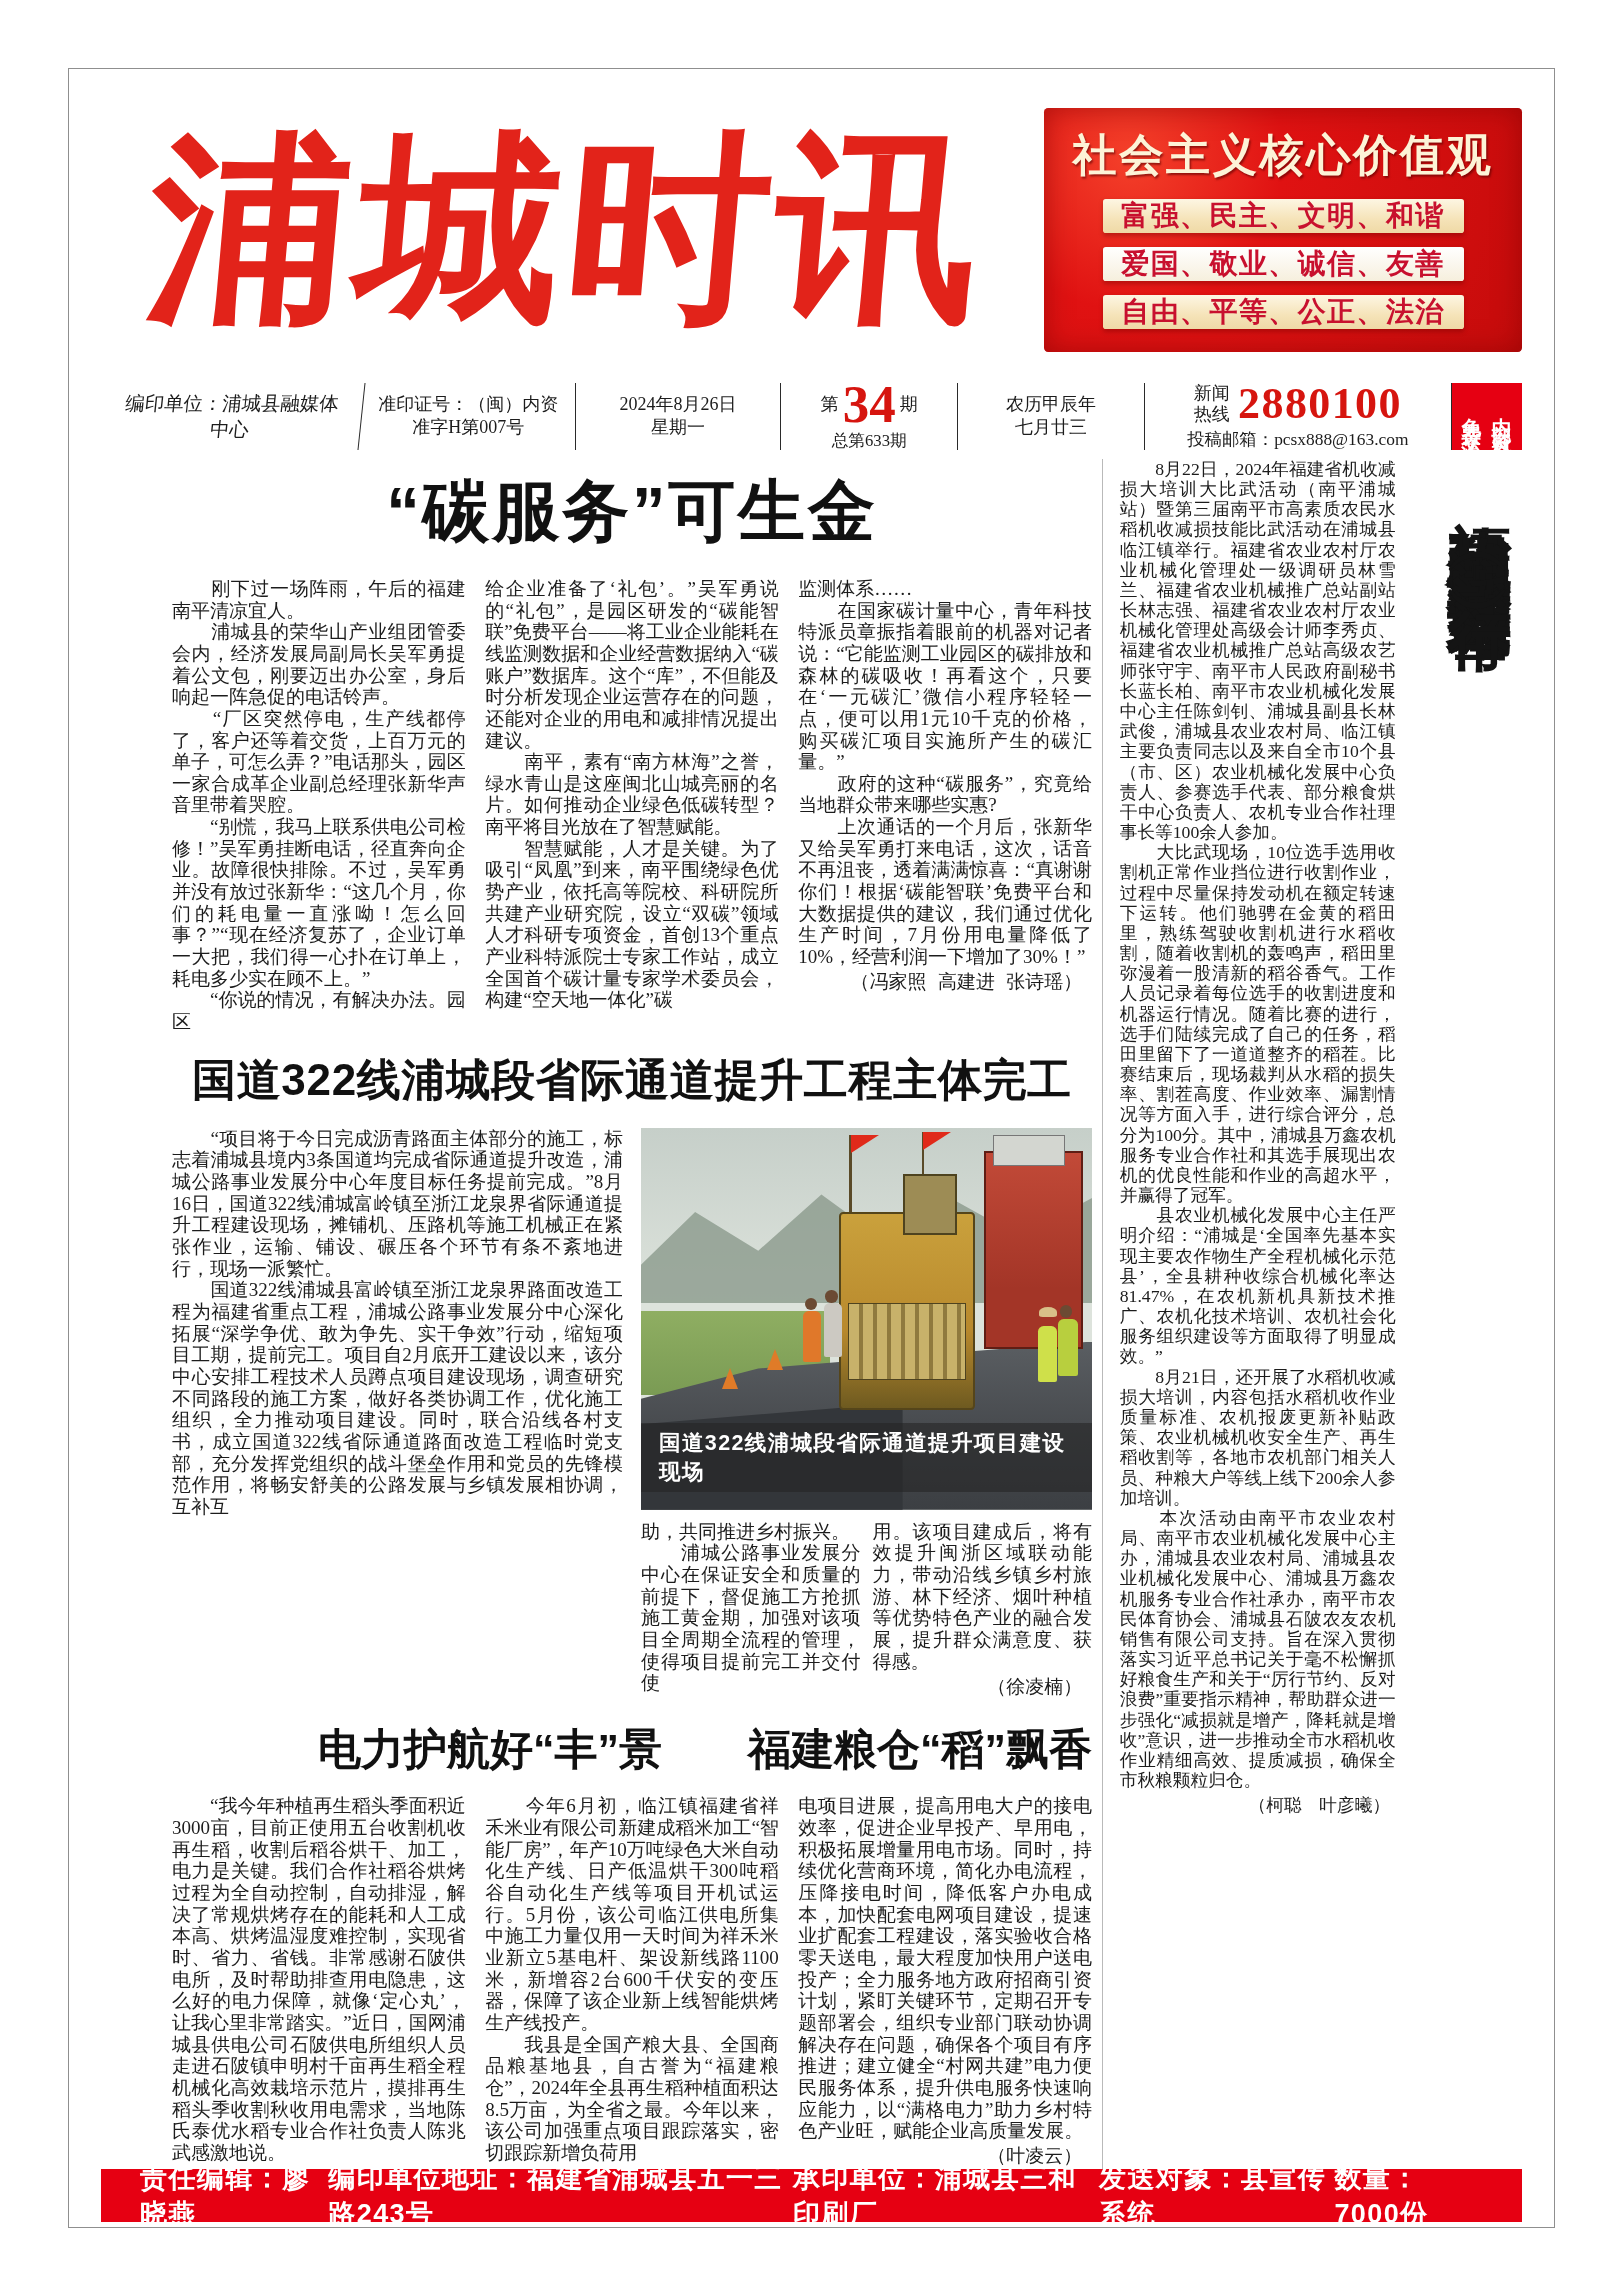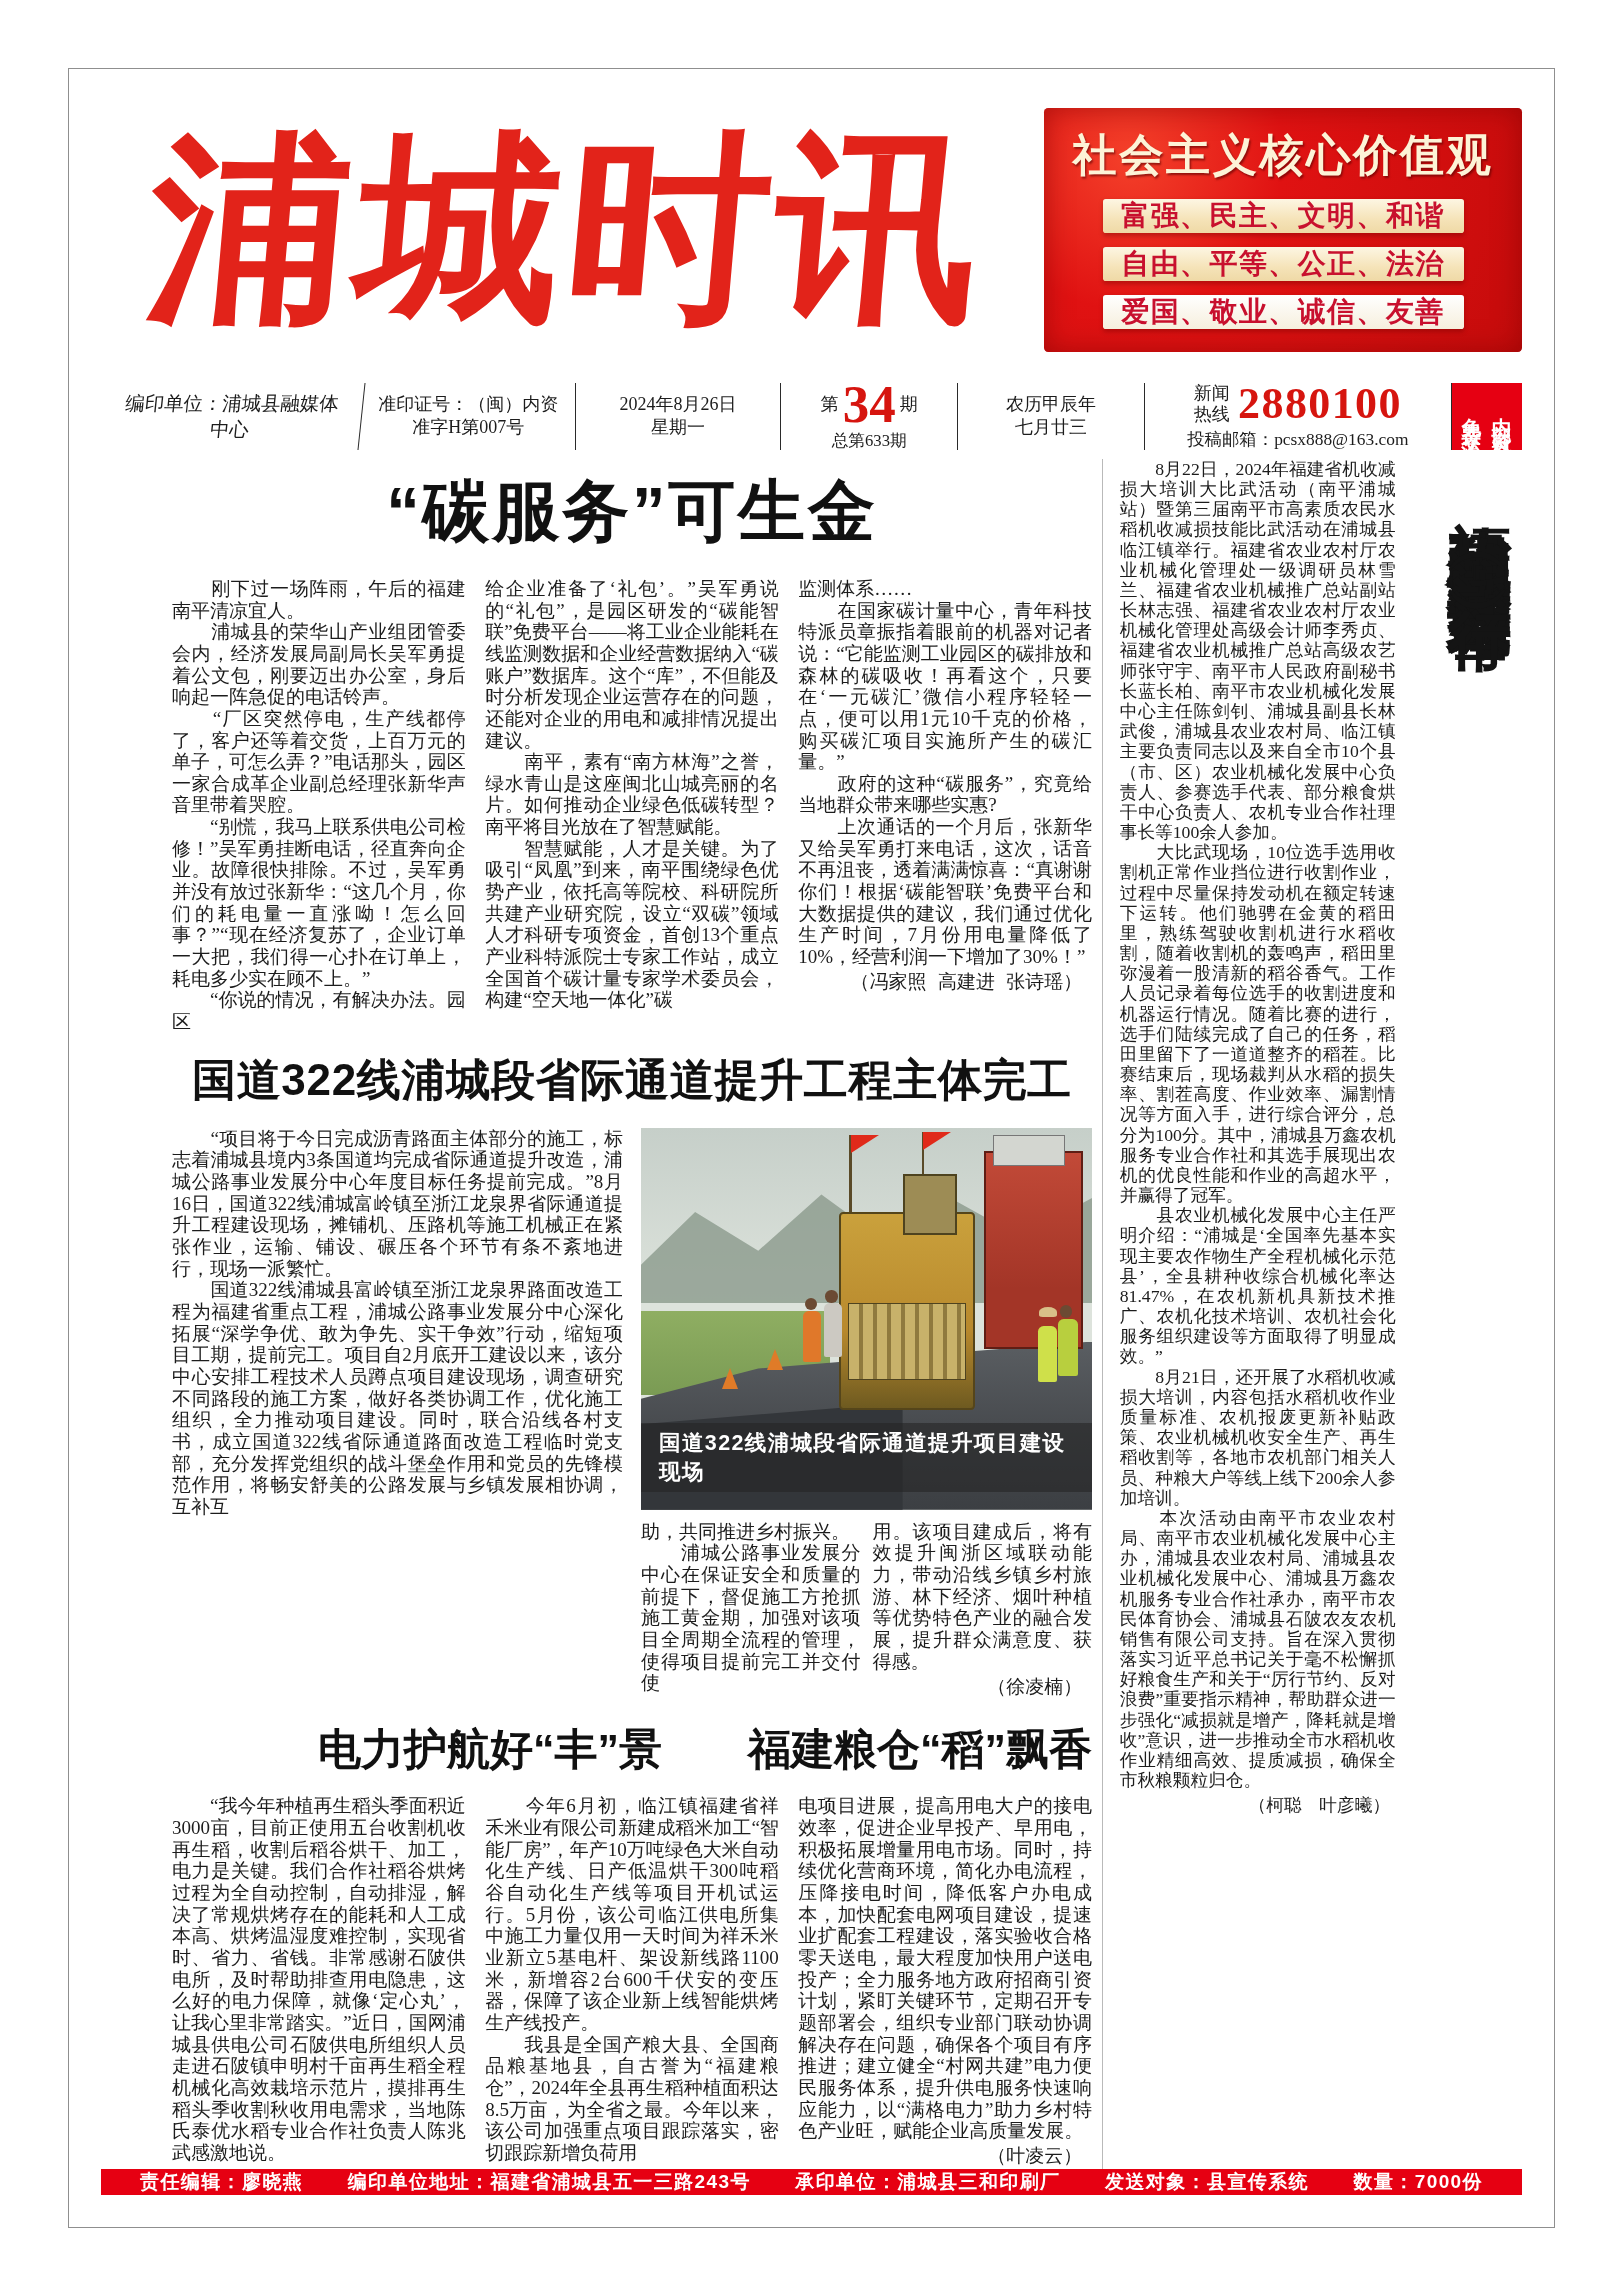--- a/index.html
+++ b/index.html
@@ -106,35 +106,35 @@
   .ra-body-wrap { width:276px; display:flex; flex-direction:column; }
   .ra-body { font-size:17.7px; line-height:1.14; text-align:justify; white-space:pre-wrap; }
   .ra-byline { text-align:right; font-size:17.7px; margin-top:2.8px; padding-right:5.6px; }
   .ra-headline { flex:1; writing-mode:vertical-rl; text-orientation:mixed; font-size:64px; font-weight:bold;
                  color:#141414; letter-spacing:4.2px; line-height:1.35; padding-top:11px; margin-left:7px;
                  font-family:"Liberation Serif",serif; }
 
   
   .footer { margin-top:auto; height:53px; background:#e60012; color:#fff; display:flex; align-items:center;
             justify-content:space-between; padding:0 39px; font-family:"Liberation Sans",sans-serif;
-            font-weight:bold; font-size:19px; letter-spacing:1.4px; }
+            font-weight:bold; font-size:27px; letter-spacing:1.4px; }
 </style>
 </head>
 <body>
 
 <div class="page">
   <div class="frame">
 
     <div class="mh-row">
       <div class="mh-title">浦城时讯</div>
       <div class="values-box">
         <div class="values-title">社会主义核心价值观</div>
         <div class="values-band">富强、民主、文明、和谐</div>
+        <div class="values-band b3">爱国、敬业、诚信、友善</div>
         <div class="values-band">自由、平等、公正、法治</div>
-        <div class="values-band b3">爱国、敬业、诚信、友善</div>
       </div>
     </div>
 
     <div class="dashed"></div>
 
     <div class="infobar">
       <div class="ib ib-pub" style="flex:1.25">编印单位：浦城县融媒体中心</div>
       <div class="ib" style="flex:1">
         <span>准印证号：（闽）内资</span>
         <span>准字H第007号</span>

